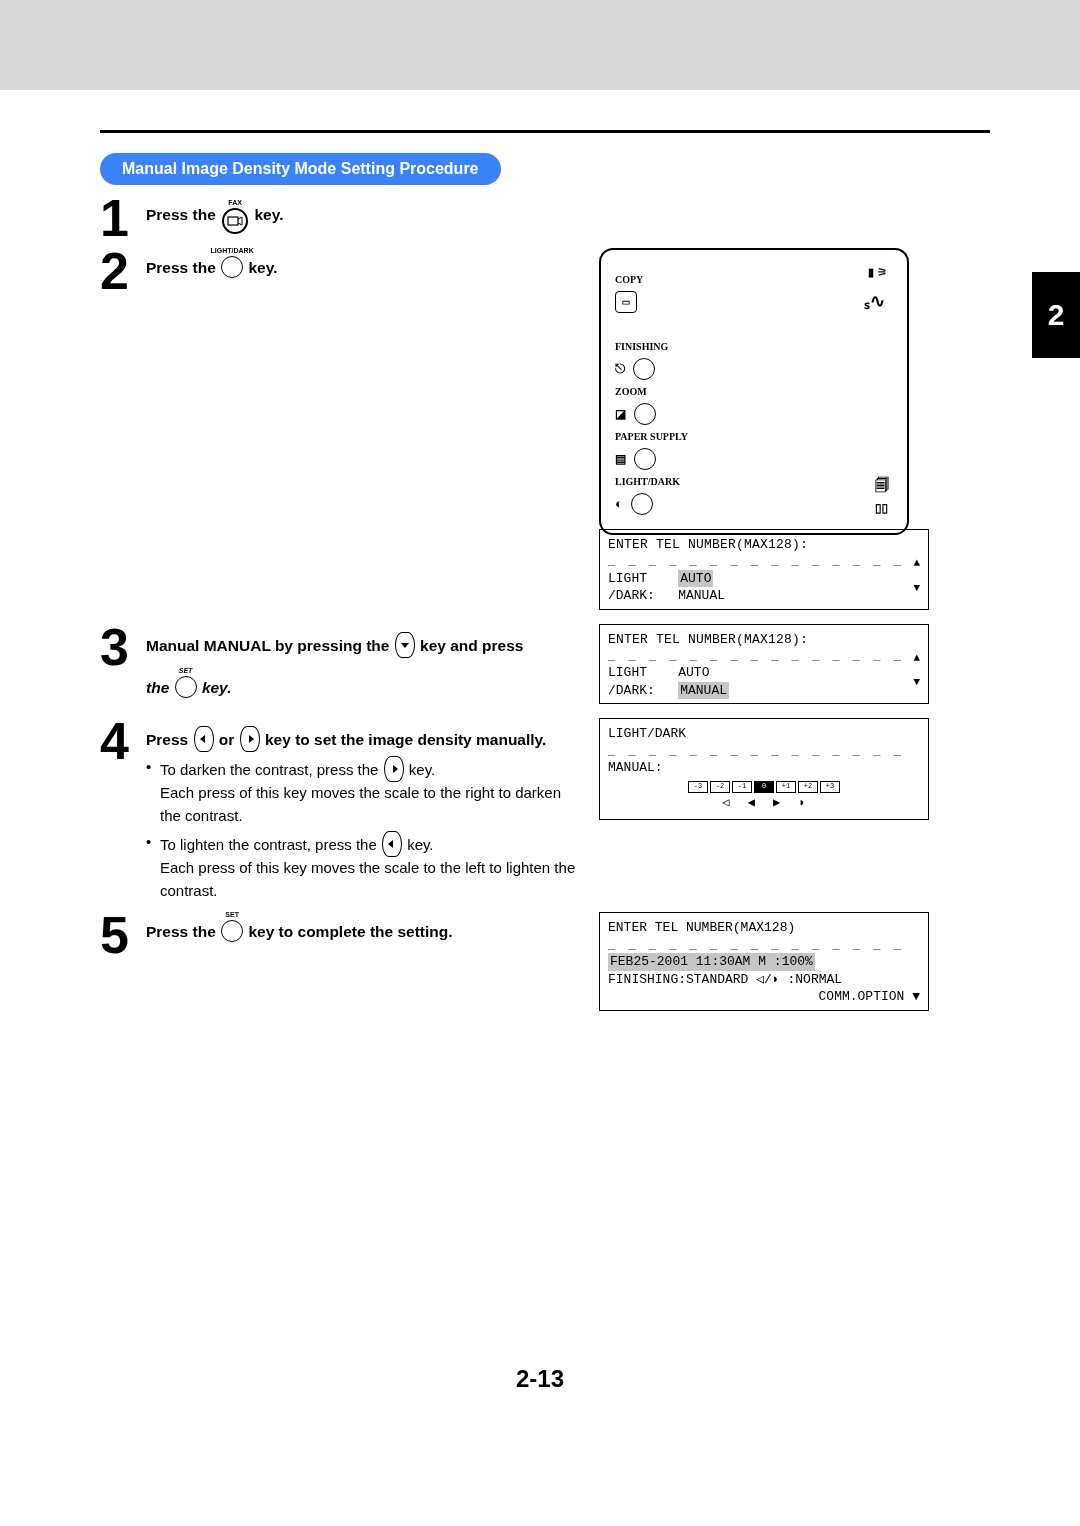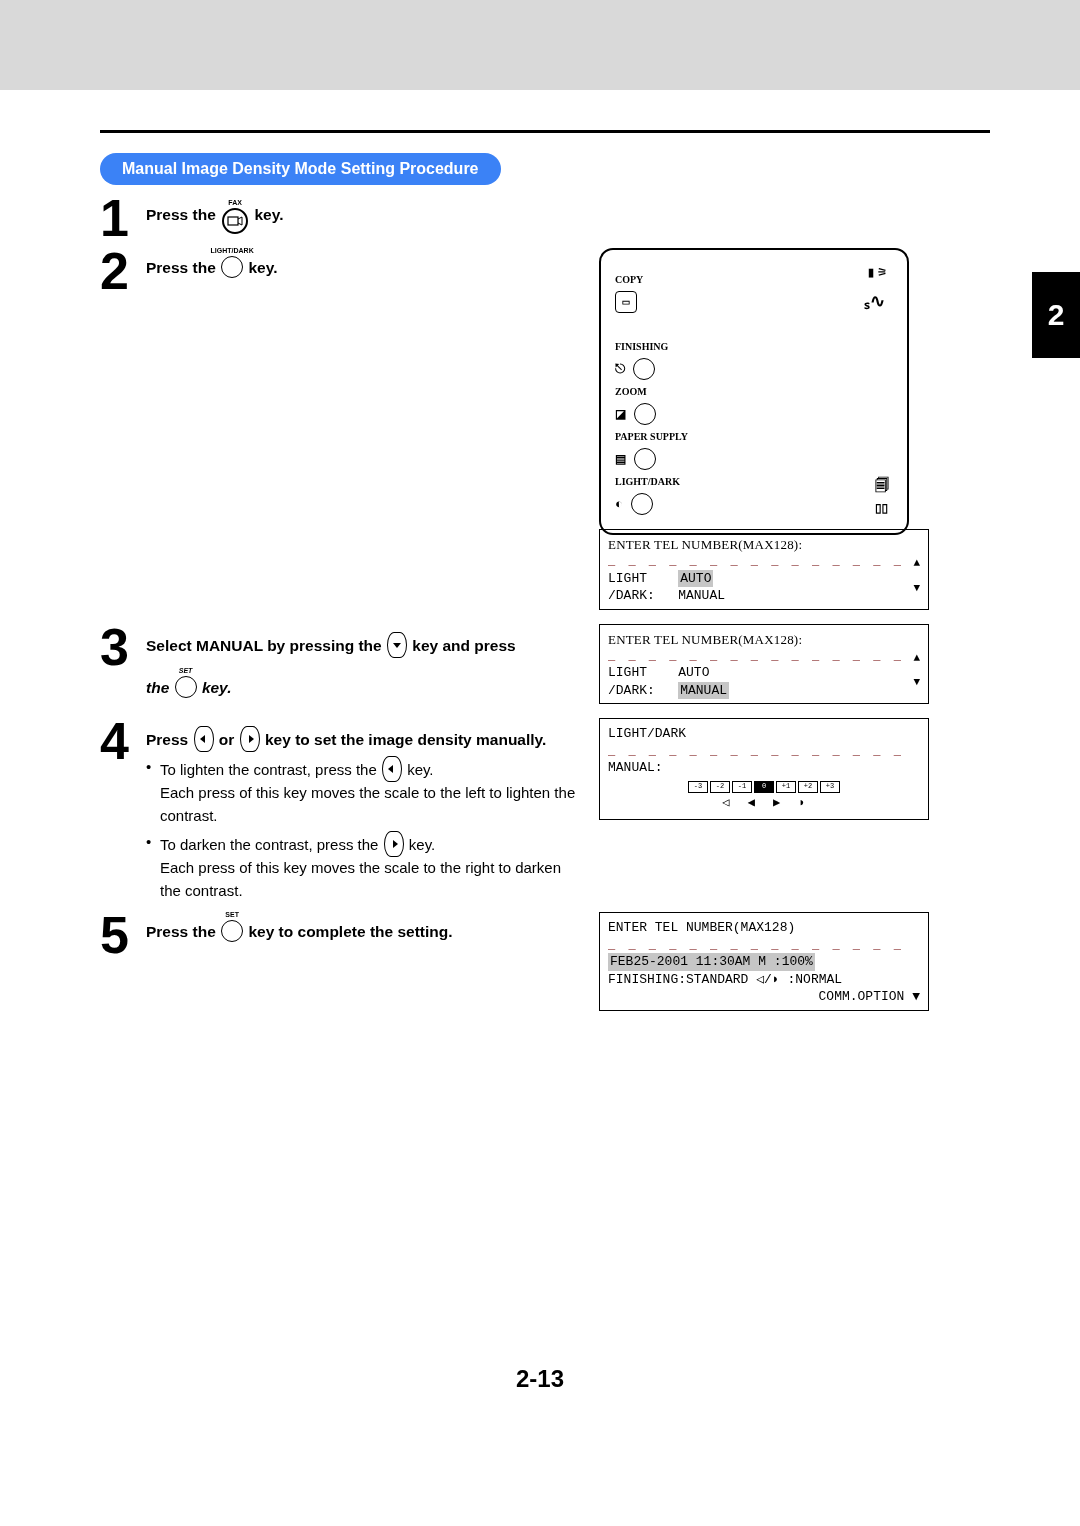--- a/index.html
+++ b/index.html
@@ -124,21 +124,21 @@
   .lcd {
     border: 1.5px solid #000;
     font-family: "Courier New", monospace;
     font-size: 13px;
     line-height: 1.35;
     padding: 6px 8px 4px 8px;
     width: 330px;
     margin-bottom: 14px;
     position: relative;
   }
-  .lcd .row1 { letter-spacing: .2px; font-family: Liberation Serif, serif; }
+  .lcd .row1 { letter-spacing: .2px; }
   .dash-line { letter-spacing: 3px; font-size: 12px; color: #7f1d1d; }
   .lcd .hl { background: #c6c6c6; display:inline-block; padding:0 2px; }
   .lcd-arrows-right { position: absolute; right: 8px; top: 26px; font-size: 11px; text-align: right; }
   .lcd-arrows-right .dn { display:block; margin-top: 10px; }
   .density-scale {
     display: flex; gap: 2px; justify-content: center; margin: 4px 0 2px;
   }
   .density-scale span {
     display:inline-block; width: 20px; height: 12px;
     border: 1px solid #000; font-size: 7px; text-align: center;
@@ -260,21 +260,21 @@
       <div class="lcd-arrows-right"><span>▲</span><span class="dn">▼</span></div>
     </div>
   </div>
 
   
   <div class="two-col">
     <div class="step-row">
       <div class="step-num">3</div>
       <div class="step-body">
         <div class="bold">
-          <span>Select MANUAL by pressing the </span>
+          <span>Manual MANUAL by pressing the </span>
           <span class="paren-arrow d"></span>
           <span> key and press</span>
         </div>
         <div class="bold" style="margin-top:18px;font-style:italic;">
           <span>the </span>
           <span class="plain-round">
             <span class="top-lbl">SET</span>
           </span>
           <span> key.</span>
         </div>
@@ -296,30 +296,30 @@
       <div class="step-body">
         <div class="bold">
           <span>Press </span>
           <span class="paren-arrow l"></span>
           <span> or </span>
           <span class="paren-arrow r"></span>
           <span> key to set the image density manually.</span>
         </div>
         <ul class="bullet">
           <li>
+            <span>To darken the contrast, press the </span>
+            <span class="paren-arrow r"></span>
+            <span> key.</span>
+            <div>Each press of this key moves the scale to the right to darken the contrast.</div>
+          </li>
+          <li>
             <span>To lighten the contrast, press the </span>
             <span class="paren-arrow l"></span>
             <span> key.</span>
             <div>Each press of this key moves the scale to the left to lighten the contrast.</div>
-          </li>
-          <li>
-            <span>To darken the contrast, press the </span>
-            <span class="paren-arrow r"></span>
-            <span> key.</span>
-            <div>Each press of this key moves the scale to the right to darken the contrast.</div>
           </li>
         </ul>
       </div>
     </div>
     <div class="lcd" style="padding-bottom:8px;">
       <div><span>LIGHT/DARK</span></div>
       <div class="dash-line">_ _ _ _ _ _ _ _ _ _ _ _ _ _ _</div>
       <div><span>MANUAL:</span></div>
       <div class="density-scale">
         <span>-3</span>

